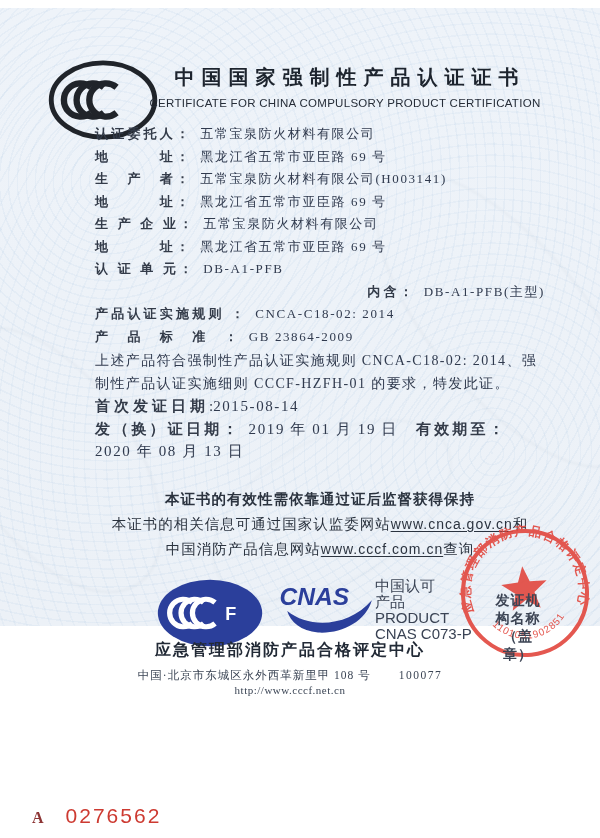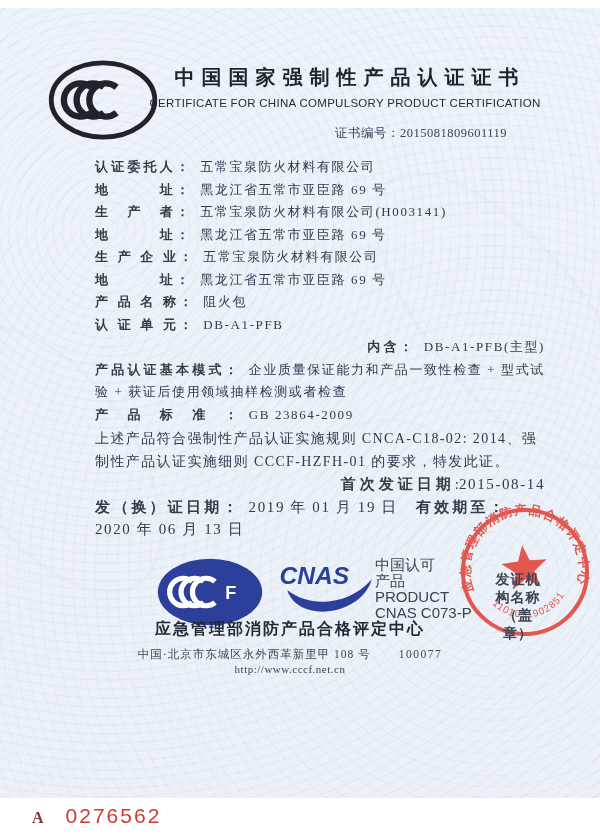--- a/index.html
+++ b/index.html
@@ -1,21 +1,21 @@
 <!DOCTYPE html>
 <html><head>
 <meta charset="utf-8">
 <style>
   html,body{margin:0;padding:0;}
   body{
     width:600px;height:838px;background:#ffffff;position:relative;overflow:hidden;
     font-family:"Liberation Serif","DejaVu Serif",serif;color:#2f3a4a;
   }
   .cert{
-    position:absolute;left:0;top:8px;width:600px;height:790px;
+    position:absolute;left:0;top:8px;width:600px;height:618px;
     background-color:#edf2f8;
     background-image:
       repeating-radial-gradient(circle at 18% 28%, rgba(150,185,220,.10) 0 1.5px, transparent 1.5px 9px),
       repeating-radial-gradient(circle at 82% 72%, rgba(150,185,220,.09) 0 1.5px, transparent 1.5px 11px),
       linear-gradient(180deg,#eef3f9 0%,#ecf1f7 100%);
   }
   .ghost{position:absolute;opacity:.07;border:2px solid #6b7f93;border-radius:50%;filter:blur(1px);transform:rotate(-35deg);}
   .g1{left:-30px;top:300px;width:160px;height:300px;}
   .g2{left:430px;top:130px;width:150px;height:360px;transform:rotate(-40deg);}
   .g3{left:200px;top:430px;width:260px;height:140px;transform:rotate(-30deg);opacity:.05;}
@@ -29,21 +29,21 @@
             font-family:"Liberation Sans","DejaVu Sans",sans-serif;}
   .certno{margin:16px 0 0 240px;font-size:12.5px;color:#38445a;letter-spacing:.5px;}
 
   .fields{margin-top:14px;}
   .frow{line-height:22.5px;font-size:13px;white-space:normal;}
   .flabel{font-weight:bold;letter-spacing:3.2px;color:#333b49;margin-right:8px;}
   .fvalue{letter-spacing:1.6px;color:#303a4e;}
   .frow.indent{padding-left:50px;text-align:right;}
 
   .statement{margin:2px 0 0 0;font-size:14px;line-height:22.5px;letter-spacing:1.4px;color:#303a4e;}
-  .first-issue{text-align:right;font-size:15px;line-height:22.5px;}
+  .first-issue{text-align:left;font-size:15px;line-height:22.5px;}
   .first-issue .flabel{letter-spacing:4px;margin-right:0;}
   .issue-line{line-height:22.5px;font-size:15px;}
   .issue-line .gap{display:inline-block;width:18px;}
 
   .notices{margin-top:24px;text-align:center;}
   .notice{line-height:25px;font-size:14.5px;color:#2b333f;letter-spacing:1px;}
   .notice.bold{font-weight:bold;}
   .link{text-decoration:underline;text-underline-offset:2px;font-family:"Liberation Sans","DejaVu Sans",sans-serif;font-size:14px;}
 
   .footer{position:relative;height:132px;margin-top:2px;}
@@ -75,48 +75,53 @@
   <svg class="ccc-logo" viewBox="0 0 120 86">
     <ellipse cx="59" cy="43" rx="53" ry="38" fill="none" stroke="#20242a" stroke-width="5"></ellipse>
     <path d="M 46.9,30 A 17,17 0 1 0 46.9,56" fill="none" stroke="#20242a" stroke-width="6.5"></path>
     <path d="M 59.9,30 A 17,17 0 1 0 59.9,56" fill="none" stroke="#20242a" stroke-width="6.5"></path>
     <path d="M 72.9,30 A 17,17 0 1 0 72.9,56" fill="none" stroke="#20242a" stroke-width="6.5"></path>
   </svg>
 
   <div class="main">
     <div class="title">中国国家强制性产品认证证书</div>
     <div class="subtitle">CERTIFICATE FOR CHINA COMPULSORY PRODUCT CERTIFICATION</div>
-    <div class="certno">
-      <span>证书编号：</span><span>2015081809601119</span>
-    </div>
 
     <div class="fields">
       <div class="frow"><span class="flabel">认证委托人：</span><span class="fvalue">五常宝泉防火材料有限公司</span></div>
       <div class="frow"><span class="flabel">地　　　址：</span><span class="fvalue">黑龙江省五常市亚臣路 69 号</span></div>
       <div class="frow"><span class="flabel">生　产　者：</span><span class="fvalue">五常宝泉防火材料有限公司(H003141)</span></div>
       <div class="frow"><span class="flabel">地　　　址：</span><span class="fvalue">黑龙江省五常市亚臣路 69 号</span></div>
       <div class="frow"><span class="flabel">生 产 企 业：</span><span class="fvalue">五常宝泉防火材料有限公司</span></div>
       <div class="frow"><span class="flabel">地　　　址：</span><span class="fvalue">黑龙江省五常市亚臣路 69 号</span></div>
-      <div class="frow"><span class="flabel">产 品 名 称：</span><span class="fvalue">阻火包</span></div>
       <div class="frow"><span class="flabel">认 证 单 元：</span><span class="fvalue">DB-A1-PFB</span></div>
       <div class="frow indent"><span class="flabel">内含：</span><span class="fvalue">DB-A1-PFB(主型)</span></div>
-      <div class="frow"><span class="flabel">产品认证基本模式：</span><span class="fvalue">企业质量保证能力和产品一致性检查 + 型式试验 + 获证后使用领域抽样检测或者检查</span></div>
+      <div class="frow"><span class="flabel">产品认证实施规则 ：</span><span class="fvalue">CNCA-C18-02: 2014</span></div>
       <div class="frow"><span class="flabel">产　品　标　准　：</span><span class="fvalue">GB 23864-2009</span></div>
     </div>
 
     <p class="statement">上述产品符合强制性产品认证实施规则 CNCA-C18-02: 2014、强制性产品认证实施细则 CCCF-HZFH-01 的要求，特发此证。</p>
 
     <div class="first-issue">
       <span class="flabel">首次发证日期</span><span>:</span><span class="fvalue">2015-08-14</span>
     </div>
 
     <div class="issue-line">
-      <span class="flabel">发（换）证日期：</span><span class="fvalue">2019 年 01 月 19 日</span><span class="gap"></span><span class="flabel">有效期至：</span><span class="fvalue">2020 年 06 月 13 日</span>
+      <span class="flabel">发（换）证日期：</span><span class="fvalue">2019 年 01 月 19 日</span><span class="gap"></span><span class="flabel">有效期至：</span><span class="fvalue">2020 年 08 月 13 日</span>
     </div>
 
+    <div class="notices">
+      <div class="notice bold">本证书的有效性需依靠通过证后监督获得保持</div>
+      <div class="notice">
+        <span>本证书的相关信息可通过国家认监委网站</span><span class="link">www.cnca.gov.cn</span><span>和</span>
+      </div>
+      <div class="notice">
+        <span>中国消防产品信息网站</span><span class="link">www.cccf.com.cn</span><span>查询</span>
+      </div>
+    </div>
 
     <div class="footer">
 
       <svg class="cccf-logo" viewBox="0 0 120 78">
         <ellipse cx="60" cy="39" rx="55" ry="35" fill="#2b3f9b"></ellipse>
         <path d="M 41.3,27.9 A 14.5,14.5 0 1 0 41.3,50.1" fill="none" stroke="#ffffff" stroke-width="5.5"></path>
         <path d="M 53.3,27.9 A 14.5,14.5 0 1 0 53.3,50.1" fill="none" stroke="#ffffff" stroke-width="5.5"></path>
         <path d="M 65.3,27.9 A 14.5,14.5 0 1 0 65.3,50.1" fill="none" stroke="#ffffff" stroke-width="5.5"></path>
         <text x="76" y="46" font-size="19" font-weight="bold" fill="#ffffff" font-family="Liberation Sans, DejaVu Sans, sans-serif">F</text>
       </svg>

